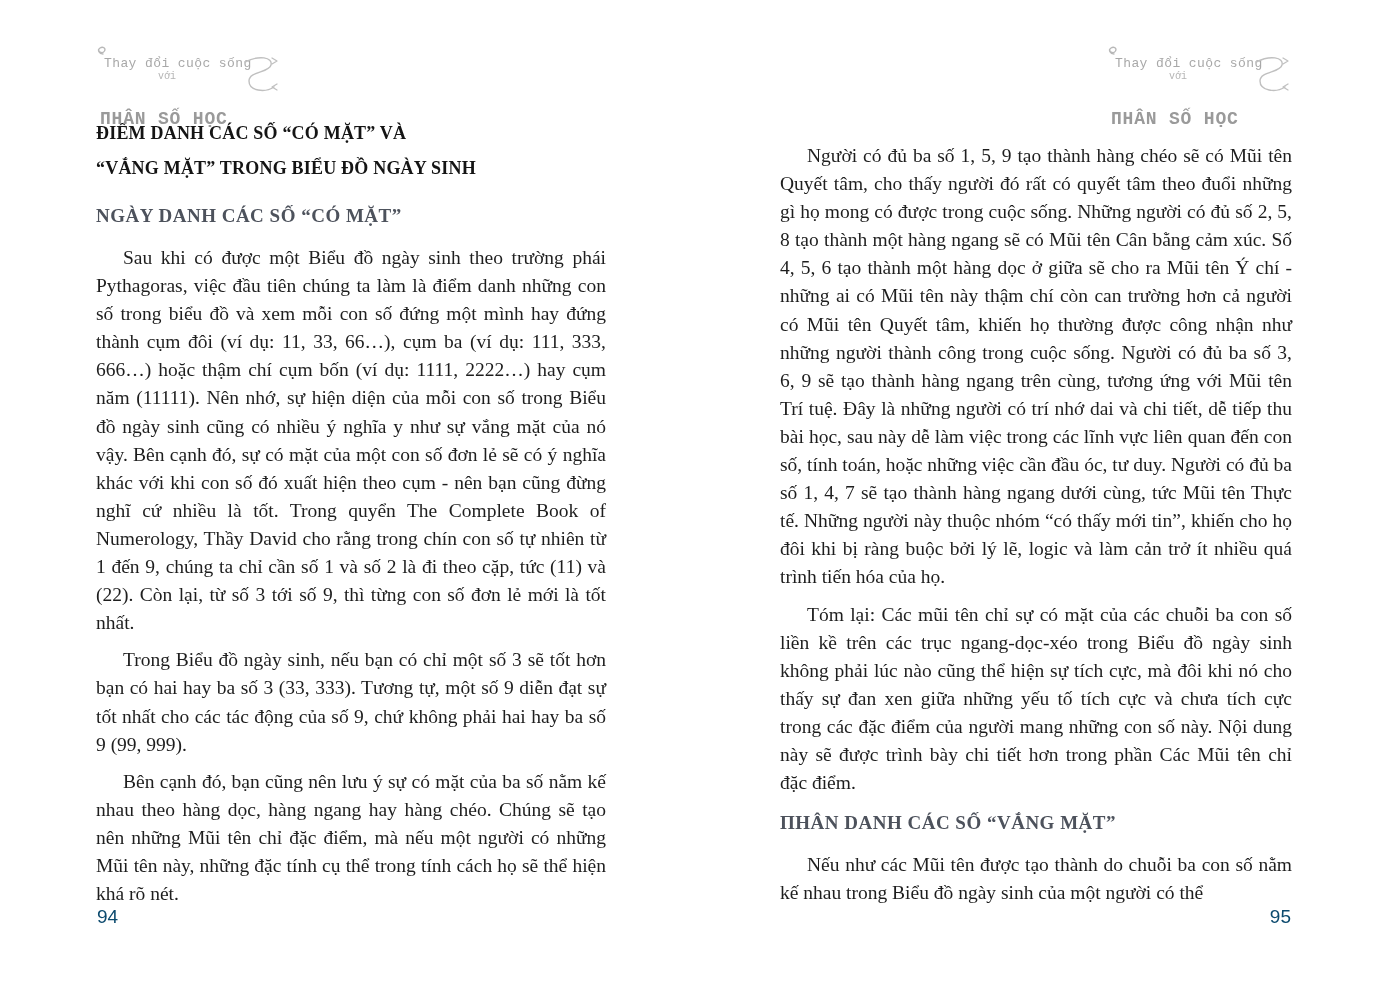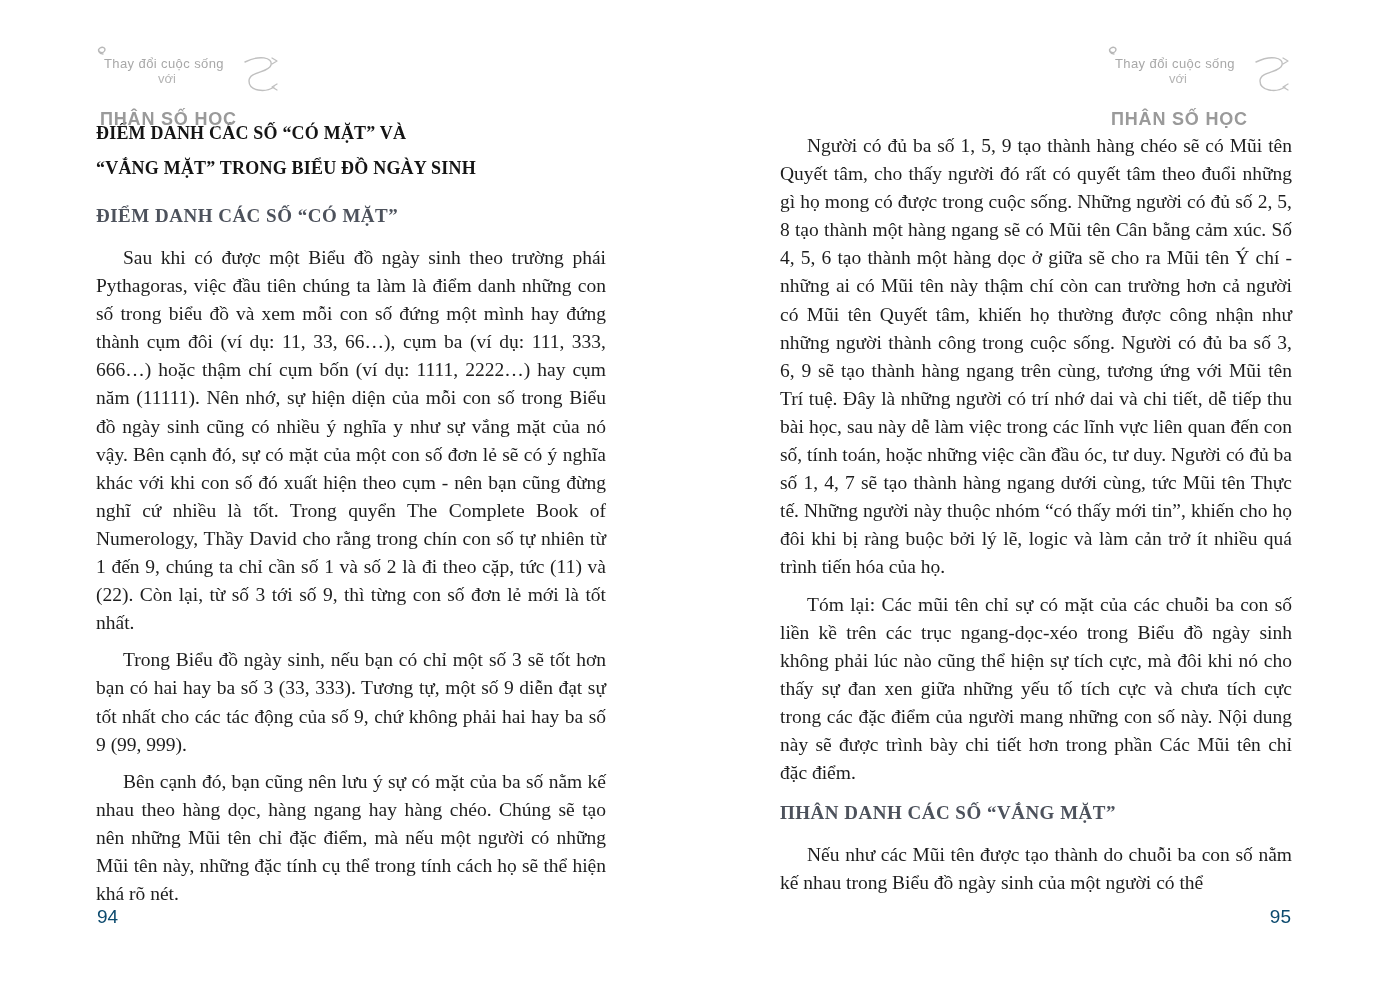--- a/index.html
+++ b/index.html
@@ -12,34 +12,34 @@
   }
   .page { position: absolute; top: 44px; }
   .page-left  { left: 96px;  width: 510px; }
   .page-right { left: 780px; width: 512px; }
 
   
   .logo {
     position: relative;
     height: 66px;
     width: 185px;
-    font-family: Liberation Sans, sans-serif;
+    font-family: Liberation Mono, monospace;
     color: #a8a8a8;
     user-select: none;
   }
   .page-right .logo { margin-left: auto; }
   .logo .curl-top { position: absolute; left: -2px; top: -4px; }
   .logo .tagline {
     position: absolute; left: 8px; top: 12px;
     font-size: 13px; letter-spacing: 0.4px; color: #a8a8a8;
     white-space: nowrap;
   }
   .logo .voi {
     position: absolute; left: 62px; top: 27px;
-    font-size: 13px; color: #b4b4b4;
+    font-size: 10px; color: #b4b4b4;
   }
   .logo .name {
     position: absolute; left: 4px; top: 33px;
     font-size: 18px; font-weight: bold; letter-spacing: 0.8px;
     color: #9a9a9a; white-space: nowrap; margin-top: 32px;
   }
   .logo .curl-right { position: absolute; right: 0px; top: 10px; }
 
   
   .title {
@@ -53,21 +53,21 @@
     color: #4d525c; letter-spacing: 0.5px;
   }
   p.body {
     margin: 0 0 9px 0;
     font-size: 19.5px; line-height: 28.1px;
     color: #1e1e1e;
     text-align: justify;
     text-indent: 27px;
   }
   p.first-after-heading { margin-top: 16px; }
-  .page-right p.lead { margin-top: 22px; font-family: Liberation Serif, serif; }
+  .page-right p.lead { margin-top: 32px; font-family: Liberation Serif, serif; }
   .page-right .section-heading { margin-top: 14px; }
 
   .pagenum {
     position: absolute; top: 906px;
     font-family: "Liberation Sans", "DejaVu Sans", sans-serif;
     font-size: 19px; color: #0c4a6e;
   }
   .pagenum-left  { left: 97px; }
   .pagenum-right { right: 98px; }
 </style>
@@ -88,21 +88,21 @@
       <path d="M31 4 l5 3 -5 3" fill="none" stroke="#c0c0c0" stroke-width="1.3" stroke-linecap="round" stroke-linejoin="round"></path>
       <path d="M36 30 l-5 3 5 3" fill="none" stroke="#c0c0c0" stroke-width="1.3" stroke-linecap="round" stroke-linejoin="round"></path>
     </svg>
   </div>
 
   <h1 class="title">
     <span>ĐIỂM DANH CÁC SỐ “CÓ MẶT” VÀ</span><br>
     <span>“VẮNG MẶT” TRONG BIỂU ĐỒ NGÀY SINH</span>
   </h1>
 
-  <h2 class="section-heading">ĐIỂM DANH CÁC SỐ “CÓ MẶT”</h2>
+  <h2 class="section-heading">NGÀY DANH CÁC SỐ “CÓ MẶT”</h2>
 
   <p class="body first-after-heading">Sau khi có được một Biểu đồ ngày sinh theo trường phái Pythagoras, việc đầu tiên chúng ta làm là điểm danh những con số trong biểu đồ và xem mỗi con số đứng một mình hay đứng thành cụm đôi (ví dụ: 11, 33, 66…), cụm ba (ví dụ: 111, 333, 666…) hoặc thậm chí cụm bốn (ví dụ: 1111, 2222…) hay cụm năm (11111). Nên nhớ, sự hiện diện của mỗi con số trong Biểu đồ ngày sinh cũng có nhiều ý nghĩa y như sự vắng mặt của nó vậy. Bên cạnh đó, sự có mặt của một con số đơn lẻ sẽ có ý nghĩa khác với khi con số đó xuất hiện theo cụm - nên bạn cũng đừng nghĩ cứ nhiều là tốt. Trong quyển The Complete Book of Numerology, Thầy David cho rằng trong chín con số tự nhiên từ 1 đến 9, chúng ta chỉ cần số 1 và số 2 là đi theo cặp, tức (11) và (22). Còn lại, từ số 3 tới số 9, thì từng con số đơn lẻ mới là tốt nhất.</p>
   <p class="body">Trong Biểu đồ ngày sinh, nếu bạn có chỉ một số 3 sẽ tốt hơn bạn có hai hay ba số 3 (33, 333). Tương tự, một số 9 diễn đạt sự tốt nhất cho các tác động của số 9, chứ không phải hai hay ba số 9 (99, 999).</p>
   <p class="body">Bên cạnh đó, bạn cũng nên lưu ý sự có mặt của ba số nằm kế nhau theo hàng dọc, hàng ngang hay hàng chéo. Chúng sẽ tạo nên những Mũi tên chỉ đặc điểm, mà nếu một người có những Mũi tên này, những đặc tính cụ thể trong tính cách họ sẽ thể hiện khá rõ nét.</p>
 </section>
 
 <section class="page page-right">
 
   <div class="logo">
     <svg class="curl-top" width="18" height="18" viewBox="0 0 18 18">

